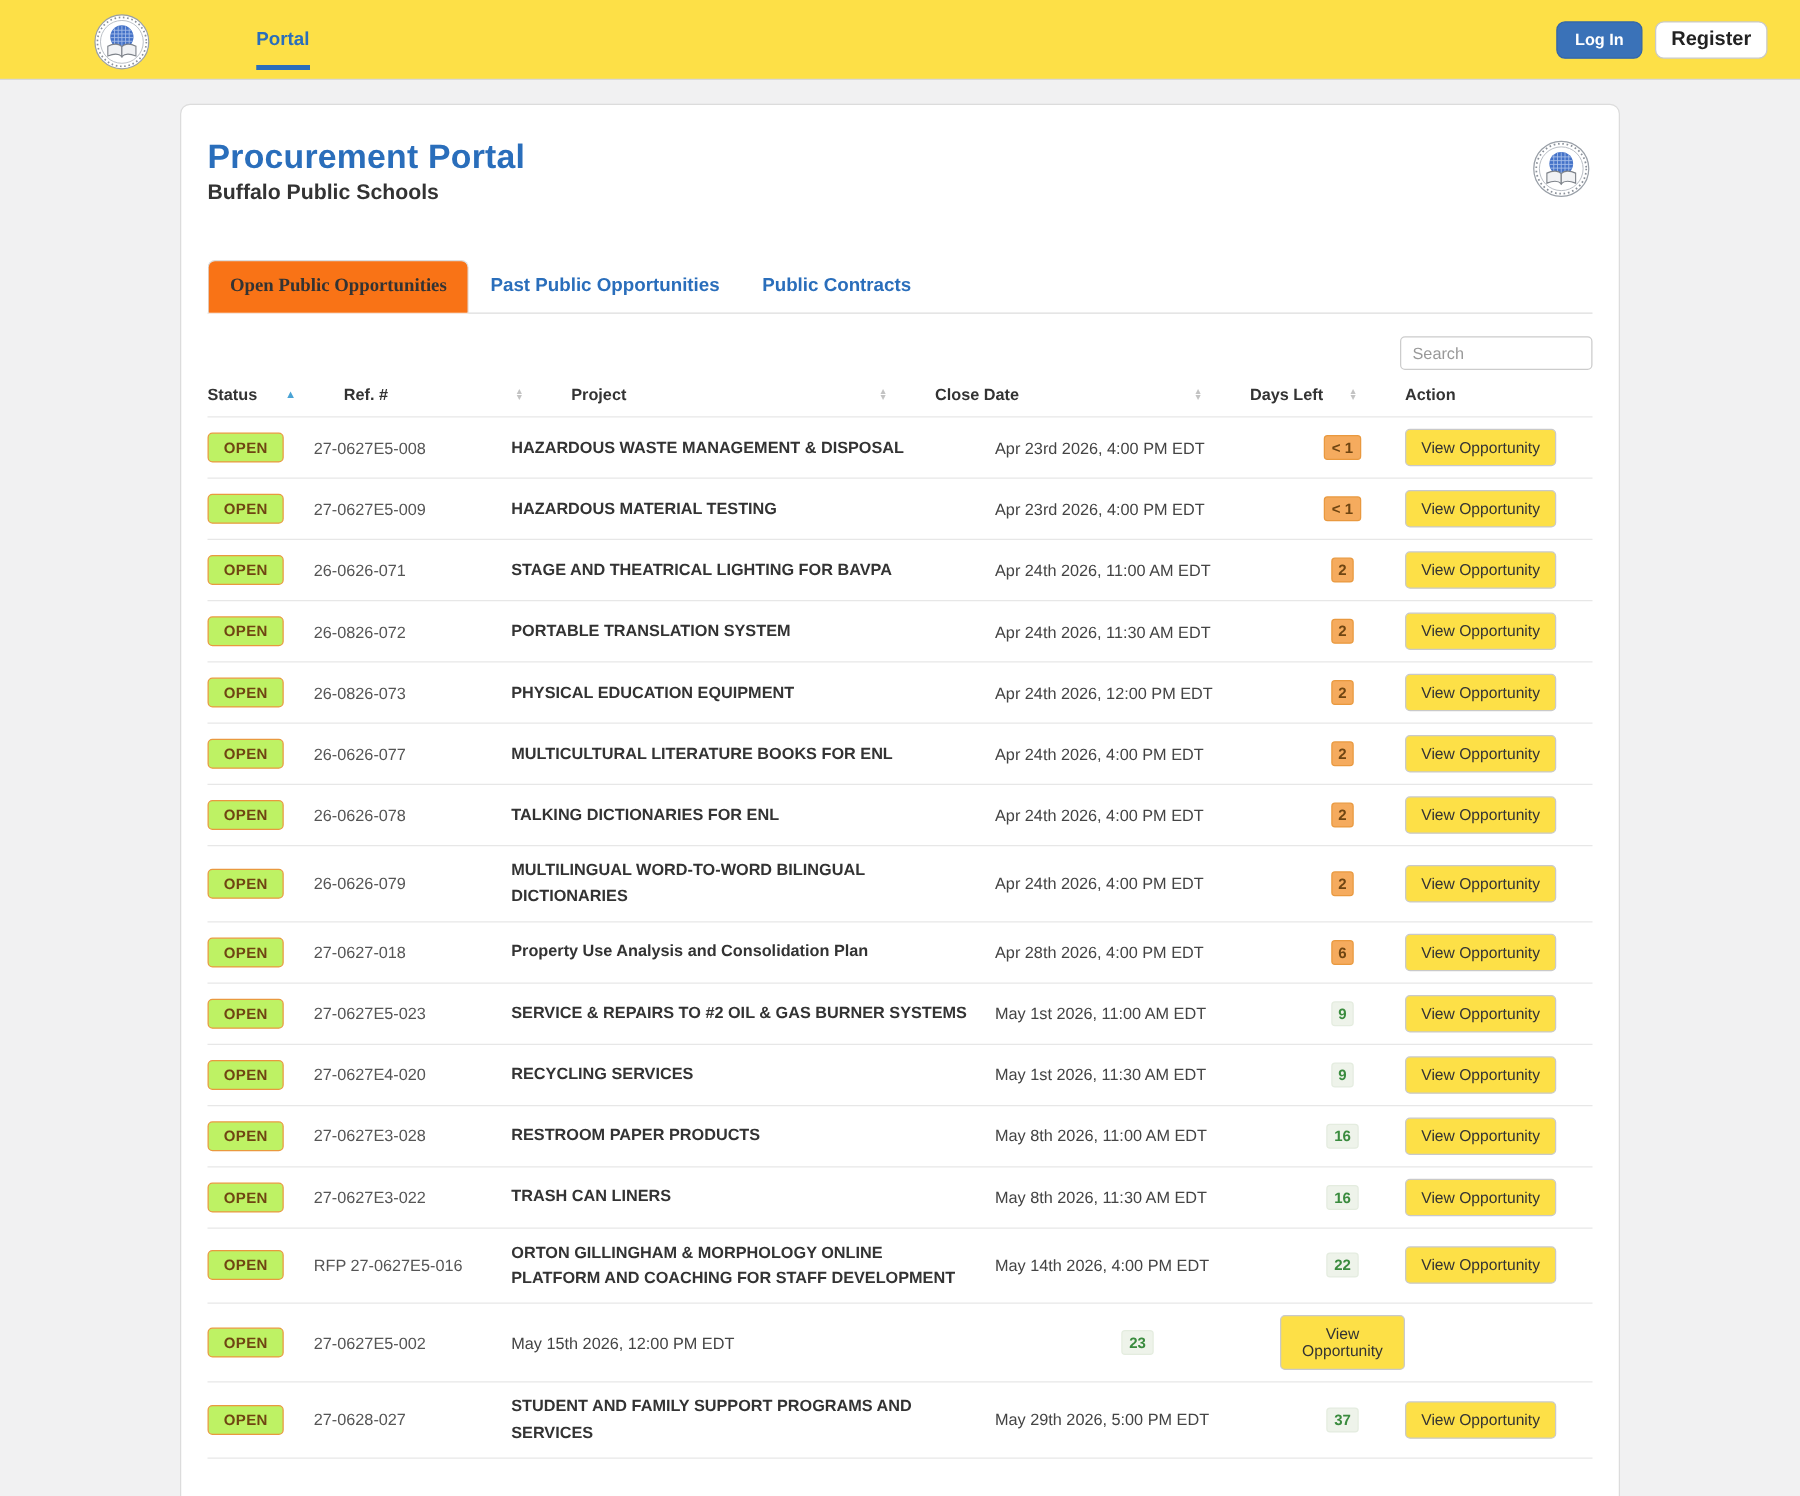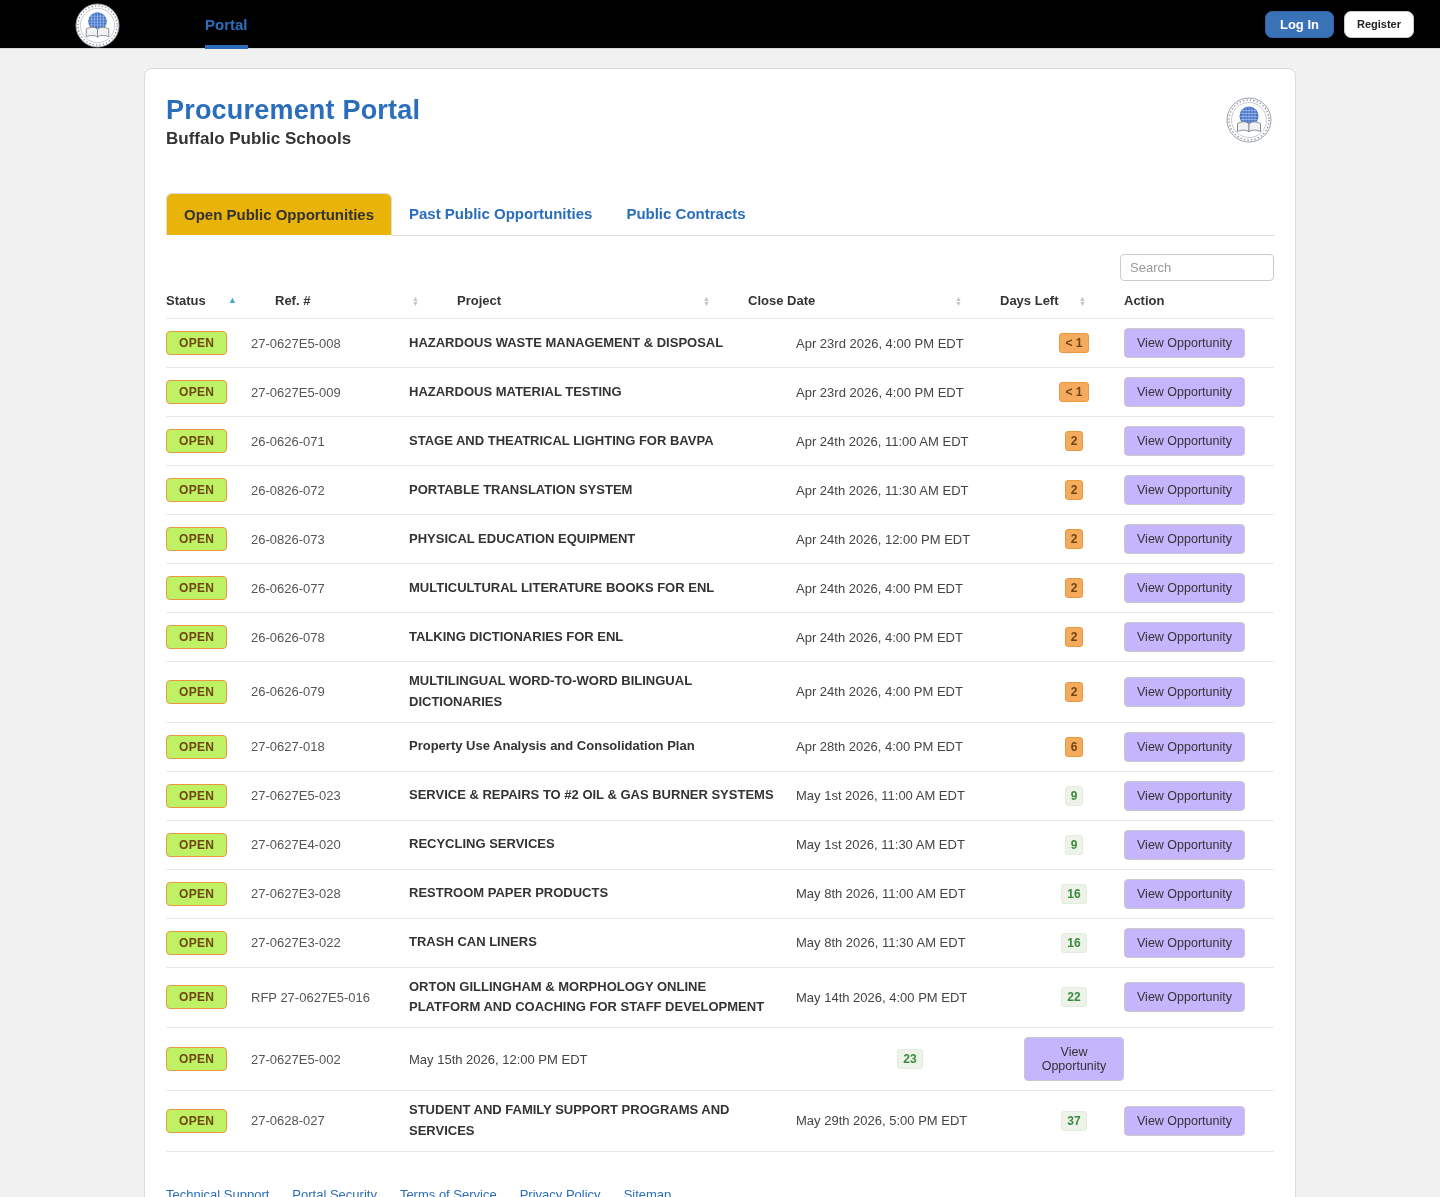--- a/index.html
+++ b/index.html
@@ -5,58 +5,58 @@
   * { box-sizing: border-box; }
   html,body { margin:0; padding:0; }
   body {
     width:1440px; height:1197px;
     background:#f1f1f2;
     font-family:"Liberation Sans", sans-serif;
     color:#333;
   }
   
   .navbar {
-    height:49px; background:#000000; border-bottom:1px solid #d8d8d8;
+    height:64px; background:#fde047; border-bottom:1px solid #d8d8d8;
     display:flex; align-items:center; position:relative;
   }
   .nav-logo { width:45px; height:45px; margin-left:75px; margin-top:3px; }
   .nav-item {
     margin-left:85px; height:49px; display:flex; align-items:center;
     color:#2a6ebb; font-weight:700; font-size:15px; position:relative; cursor:pointer;
   }
   .nav-item::after {
     content:""; position:absolute; left:0; right:0; bottom:0; height:4px; background:#2a6ebb;
   }
   .nav-buttons { margin-left:auto; margin-right:26px; display:flex; gap:10px; }
   .btn-login {
     background:#3a72b8; color:#fff; border:1px solid #3265a8; border-radius:7px;
     padding:5px 14px; font-weight:700; font-size:13px; font-family:inherit; cursor:pointer;
   }
   .btn-register {
     background:#fff; color:#222; border:1px solid #c9c9c9; border-radius:7px;
-    padding:5px 12px; font-weight:700; font-size:11px; font-family:inherit; cursor:pointer;
+    padding:5px 12px; font-weight:700; font-size:16px; font-family:inherit; cursor:pointer;
   }
   
   .card {
     width:1152px; min-height:1089px; margin:19px auto 0;
     background:#fff; border:1px solid #dcdcdc; border-radius:8px;
     padding:26px 21px 0;
   }
   .card-header { display:flex; justify-content:space-between; align-items:flex-start; }
   .page-title { margin:0; color:#2a6ebb; font-size:27px; font-weight:700; letter-spacing:0.2px; }
   .page-subtitle { margin:3px 0 0; color:#333; font-size:17px; font-weight:700; }
   .card-logo { width:46px; height:46px; margin-right:2px; margin-top:2px; }
   
   .tabs { margin-top:44px; display:flex; border-bottom:1px solid #ddd; }
   .tab {
     padding:12px 17px; font-size:15px; font-weight:700; color:#2a6ebb; cursor:pointer;
   }
   .tab.active {
-    color:#333; background:#eab308; border:1px solid #ddd; border-bottom:1px solid #fff;
-    border-radius:6px 6px 0 0; margin-bottom:-1px;
+    color:#333; background:#f97316; border:1px solid #ddd; border-bottom:1px solid #fff;
+    border-radius:6px 6px 0 0; margin-bottom:-1px;font-family:Liberation Serif, serif;
   }
   
   .search-row { display:flex; justify-content:flex-end; margin-top:18px; }
   .search-input {
     width:154px; height:27px; border:1px solid #ccc; border-radius:4px;
     padding:0 9px; font-size:13px; color:#333; font-family:inherit;
   }
   .search-input::placeholder { color:#999; }
   
   .thead, .trow {
@@ -83,21 +83,21 @@
     display:inline-block; background:#bef264; border:1px solid #e9993f; color:#6f4512;
     font-size:12px; font-weight:700; padding:4px 12px; border-radius:4px; letter-spacing:0.3px;
   }
   .badge-days {
     display:inline-block; font-size:12px; font-weight:700;
     padding:2px 5px; min-width:13px; text-align:center; border-radius:3px;
   }
   .badge-days.orange { background:#f5ab5e; border:1px solid #e9993f; color:#6f4512; }
   .badge-days.green  { background:#eef3ea; border:1px solid #e4ecdf; color:#3a8b3e; }
   .btn-view {
-    background:#c4b5fd; border:1px solid #c9c9c9; border-radius:4px;
+    background:#fde047; border:1px solid #c9c9c9; border-radius:4px;
     padding:7px 12px; font-size:12.5px; color:#333; font-family:inherit; cursor:pointer;
   }
   
   .card-footer { margin-top:35px; padding-bottom:26px; display:flex; gap:23px; }
   .card-footer a { color:#2a6ebb; font-size:13px; text-decoration:underline; cursor:pointer; }
   
   .seal { display:block; }
 </style>
 </head>
 <body>

